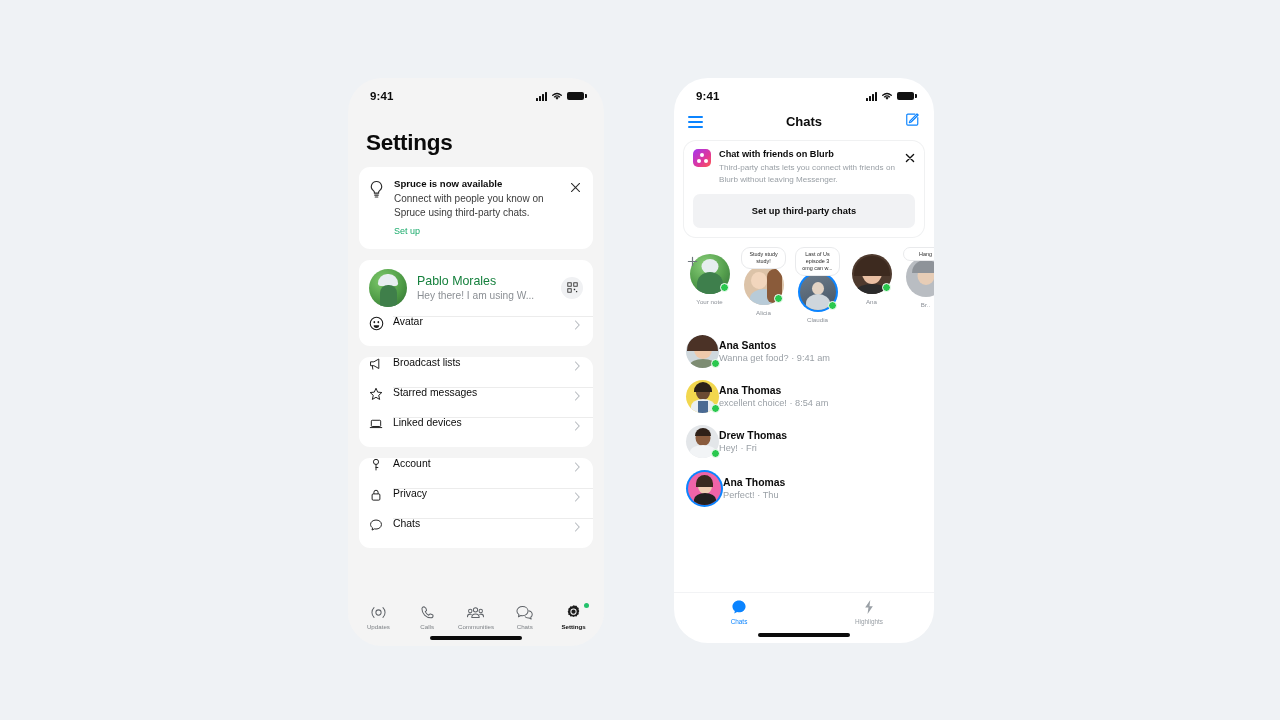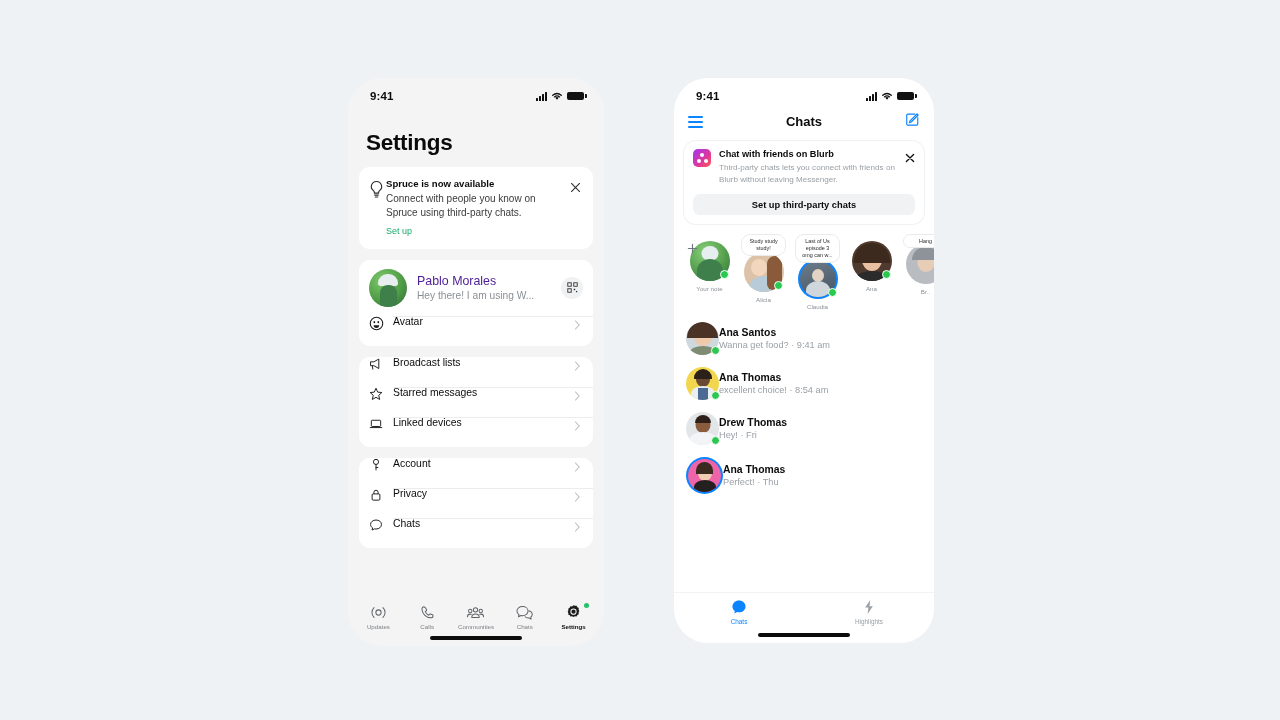--- a/index.html
+++ b/index.html
@@ -37,38 +37,38 @@
   .wifi { width: 12px; height: 9px; }
   .batt { width: 17px; height: 8.5px; background: #111; border-radius: 2px; position: relative; }
   .batt::after { content:""; position:absolute; right:-2.5px; top:2.5px; width:1.5px; height:3.5px; background:#111; border-radius:0 1px 1px 0; }
 
   
   .settings-body { flex: 1; overflow: hidden; padding: 0 11px; position: relative; }
   .page-title { font-size: 22.5px; font-weight: bold; color: #0b0b0b; margin: 22px 0 11px 7px; letter-spacing: -.3px; }
 
   .card { background: #fff; border-radius: 11px; margin-bottom: 11px; overflow: hidden; }
 
-  .promo { display: flex; padding: 11px 10px 11px 9px; gap: 1px; }
+  .promo { display: flex; padding: 11px 10px 11px 9px; gap: 9px; }
   .bulb { width: 17px; flex: 0 0 17px; padding-top: 2px; }
   .promo-txt { flex: 1; min-width: 0; }
   .promo-title { font-size: 9.6px; font-weight: bold; color: #0b0b0b; margin-bottom: 2.5px; }
   .promo-desc { font-size: 10px; color: #3b3b3b; line-height: 1.42; }
   .promo-link { font-size: 9px; color: #1aab6b; margin-top: 2.5px; display: inline-block; }
   .promo-x { flex: 0 0 13px; padding-top: 1px; }
 
   .profile { display: flex; align-items: center; padding: 9px 10px 9px 10px; gap: 10px; }
   .avatar-lg {
     width: 38px; height: 38px; border-radius: 50%; flex: 0 0 38px;
     background: radial-gradient(circle at 35% 30%, #7ec96b 0%, #4f9c46 55%, #2d6b32 100%);
     position: relative; overflow: hidden;
   }
   .avatar-lg::before { content:""; position:absolute; left:9px; top:5px; width:20px; height:12px; background:#e8eef0; border-radius:10px 10px 3px 3px; }
   .avatar-lg::after  { content:""; position:absolute; left:11px; top:16px; width:17px; height:22px; background:#3f7f4a; border-radius:8px 8px 0 0; }
   .profile-txt { flex: 1; min-width: 0; }
-  .profile-name { font-size: 12.4px; color: #4c1d95; margin-bottom: 2px; }
+  .profile-name { font-size: 12.4px; color: #15803d; margin-bottom: 2px; }
   .profile-status { font-size: 10.2px; color: #8b8f94; white-space: nowrap; overflow: hidden; text-overflow: ellipsis; }
   .qr-btn { width: 22px; height: 22px; border-radius: 50%; background: #f0f1f3; display: flex; align-items: center; justify-content: center; flex: 0 0 22px; }
 
   .row { display: flex; align-items: flex-start; height: 30px; padding: 0 10px 0 10px; position: relative; }
   .row + .row::before, .row-sep::before {
     content:""; position:absolute; left: 34px; right: 0; top: 0; height: 1px; background: #ececec;
   }
   .row-icon { width: 18px; flex: 0 0 18px; display: flex; align-items: center; }
   .row-label { flex: 1; font-size: 10.4px; color: #0b0b0b; margin-left: 6px; }
   .chev { flex: 0 0 9px; color: #b6babf; }
@@ -99,21 +99,21 @@
     background: linear-gradient(135deg, #a335f0 0%, #e0379a 60%, #ff5a4d 100%);
     position: relative; }
   .blurb-icon span { position: absolute; width: 4px; height: 4px; border-radius: 50%; background: #fff; }
   .blurb-icon span:nth-child(1){ left: 7px; top: 3.5px; }
   .blurb-icon span:nth-child(2){ left: 3.5px; top: 10px; }
   .blurb-icon span:nth-child(3){ left: 10.5px; top: 10px; }
   .blurb-txt { flex: 1; min-width: 0; }
   .blurb-title { font-size: 9.2px; font-weight: bold; color: #0b0b0b; margin-bottom: 3px; }
   .blurb-desc { font-size: 8.1px; color: #9aa0a6; line-height: 1.5; }
   .blurb-x { flex: 0 0 12px; text-align: right; }
-  .blurb-btn { margin-top: 8px; background: #f1f2f4; border-radius: 7px; height: 21px;
+  .blurb-btn { margin-top: 8px; background: #f1f2f4; border-radius: 7px; height: 34px;
                display: flex; align-items: center; justify-content: center;
                font-size: 9.3px; font-weight: bold; color: #0b0b0b; }
 
   
   .notes { display: flex; gap: 7px; padding: 10px 0 4px 12px; overflow: hidden; flex: 0 0 auto; }
   .note { width: 47px; flex: 0 0 47px; display: flex; flex-direction: column; align-items: center; position: relative; }
   .bubble { background: #fff; border: 1px solid #e9eaec; border-radius: 9px; padding: 2.5px 4px;
             font-size: 5.4px; line-height: 1.32; color: #2b2b2b; text-align: center; width: 45px;
             margin-bottom: -4px; position: relative; z-index: 2; min-height: 11px; }
   .pic { width: 40px; height: 40px; border-radius: 50%; position: relative; overflow: hidden; }

